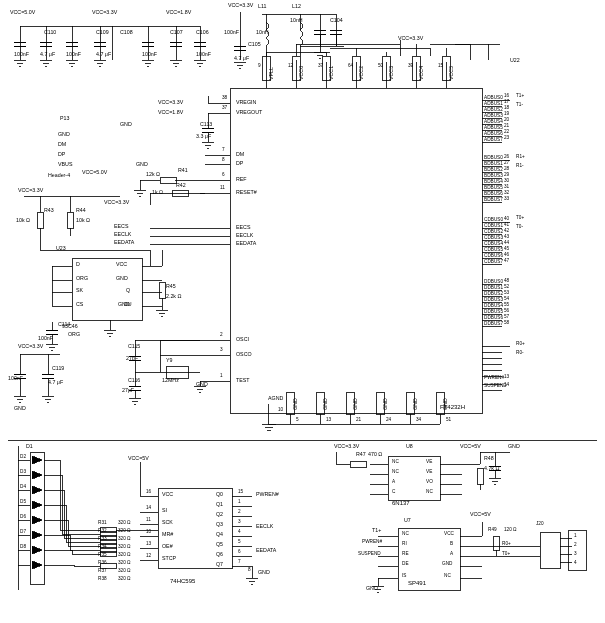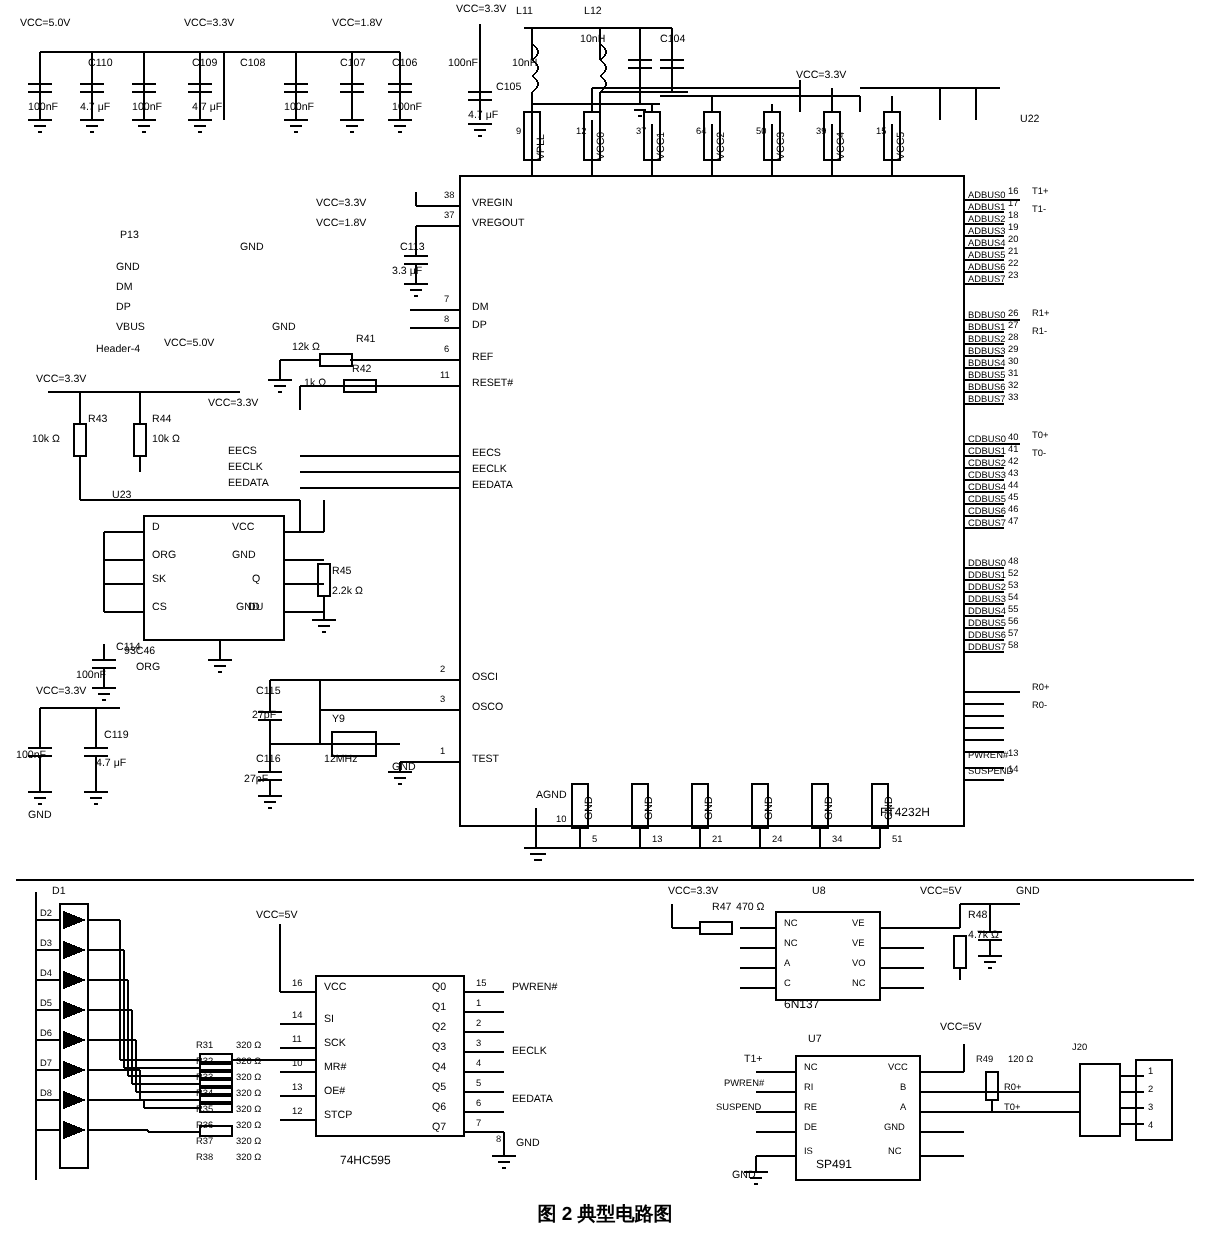--- a/index.html
+++ b/index.html
@@ -845,15 +845,14 @@
   <div class="t s5" style="left:358px;top:552px">SUSPEND</div>
   <div class="t s5" style="left:502px;top:542px">R0+</div>
   <div class="t s5" style="left:502px;top:552px">T0+</div>
   <div class="t s5" style="left:536px;top:522px">J20</div>
   <div class="t s5" style="left:574px;top:534px">1</div>
   <div class="t s5" style="left:574px;top:543px">2</div>
   <div class="t s5" style="left:574px;top:552px">3</div>
   <div class="t s5" style="left:574px;top:561px">4</div>
   <div class="t" style="left:366px;top:586px">GND</div>
 
-  <div class="cap">图 2  典型电路图</div>
 
 </div>
 
 </body></html>

